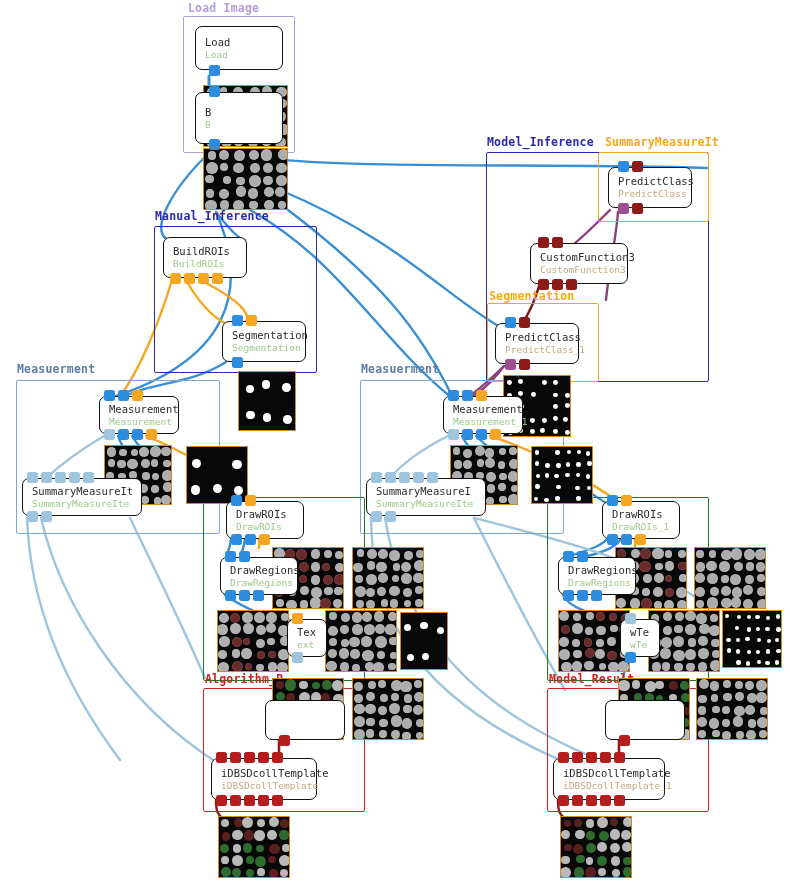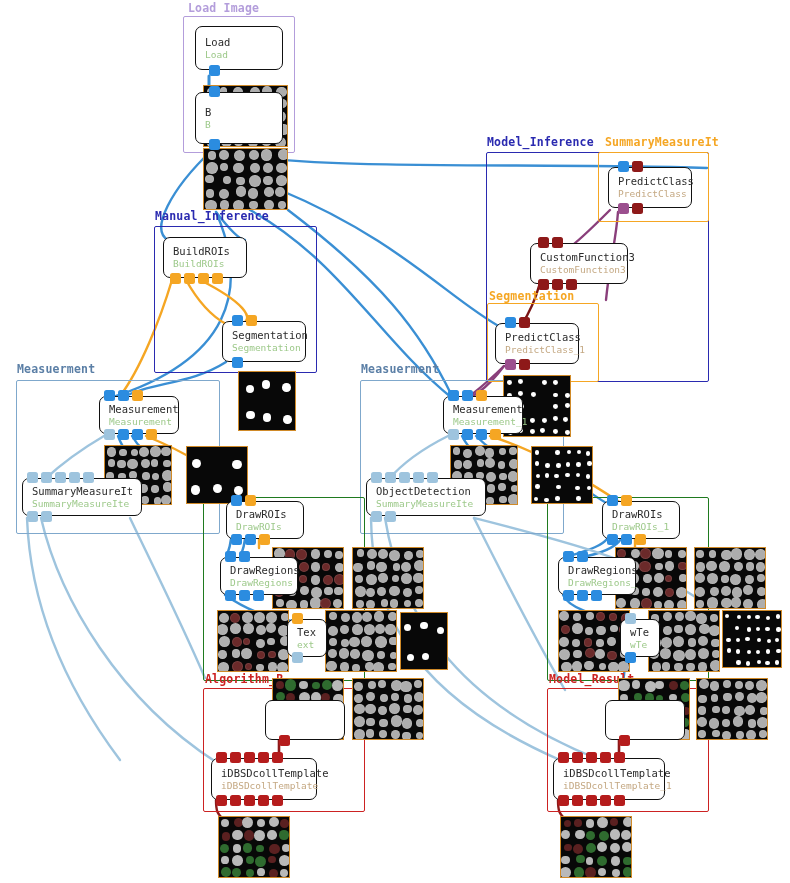--- a/index.html
+++ b/index.html
@@ -873,21 +873,21 @@
         <div class="t2">Measurement_1</div>
       </div>
       <div class="port p-blue" style="left: 448px; top: 390px;"></div>
       <div class="port p-blue" style="left: 462px; top: 390px;"></div>
       <div class="port p-orange" style="left: 476px; top: 390px;"></div>
       <div class="port p-lblue" style="left: 448px; top: 429px;"></div>
       <div class="port p-blue" style="left: 462px; top: 429px;"></div>
       <div class="port p-blue" style="left: 476px; top: 429px;"></div>
       <div class="port p-orange" style="left: 490px; top: 429px;"></div>
       <div class="node" style="left: 366px; top: 478px; width: 120px; height: 38px;">
-        <div class="t1">ObjectDetection</div>
+        <div class="t1">SummaryMeasureI</div>
         <div class="t2">SummaryMeasureIte</div>
       </div>
       <div class="port p-lblue" style="left: 371px; top: 472px;"></div>
       <div class="port p-lblue" style="left: 385px; top: 472px;"></div>
       <div class="port p-lblue" style="left: 399px; top: 472px;"></div>
       <div class="port p-lblue" style="left: 413px; top: 472px;"></div>
       <div class="port p-lblue" style="left: 427px; top: 472px;"></div>
       <div class="port p-lblue" style="left: 371px; top: 511px;"></div>
       <div class="port p-lblue" style="left: 385px; top: 511px;"></div>
       <div class="node" style="left: 226px; top: 501px; width: 78px; height: 38px;">

